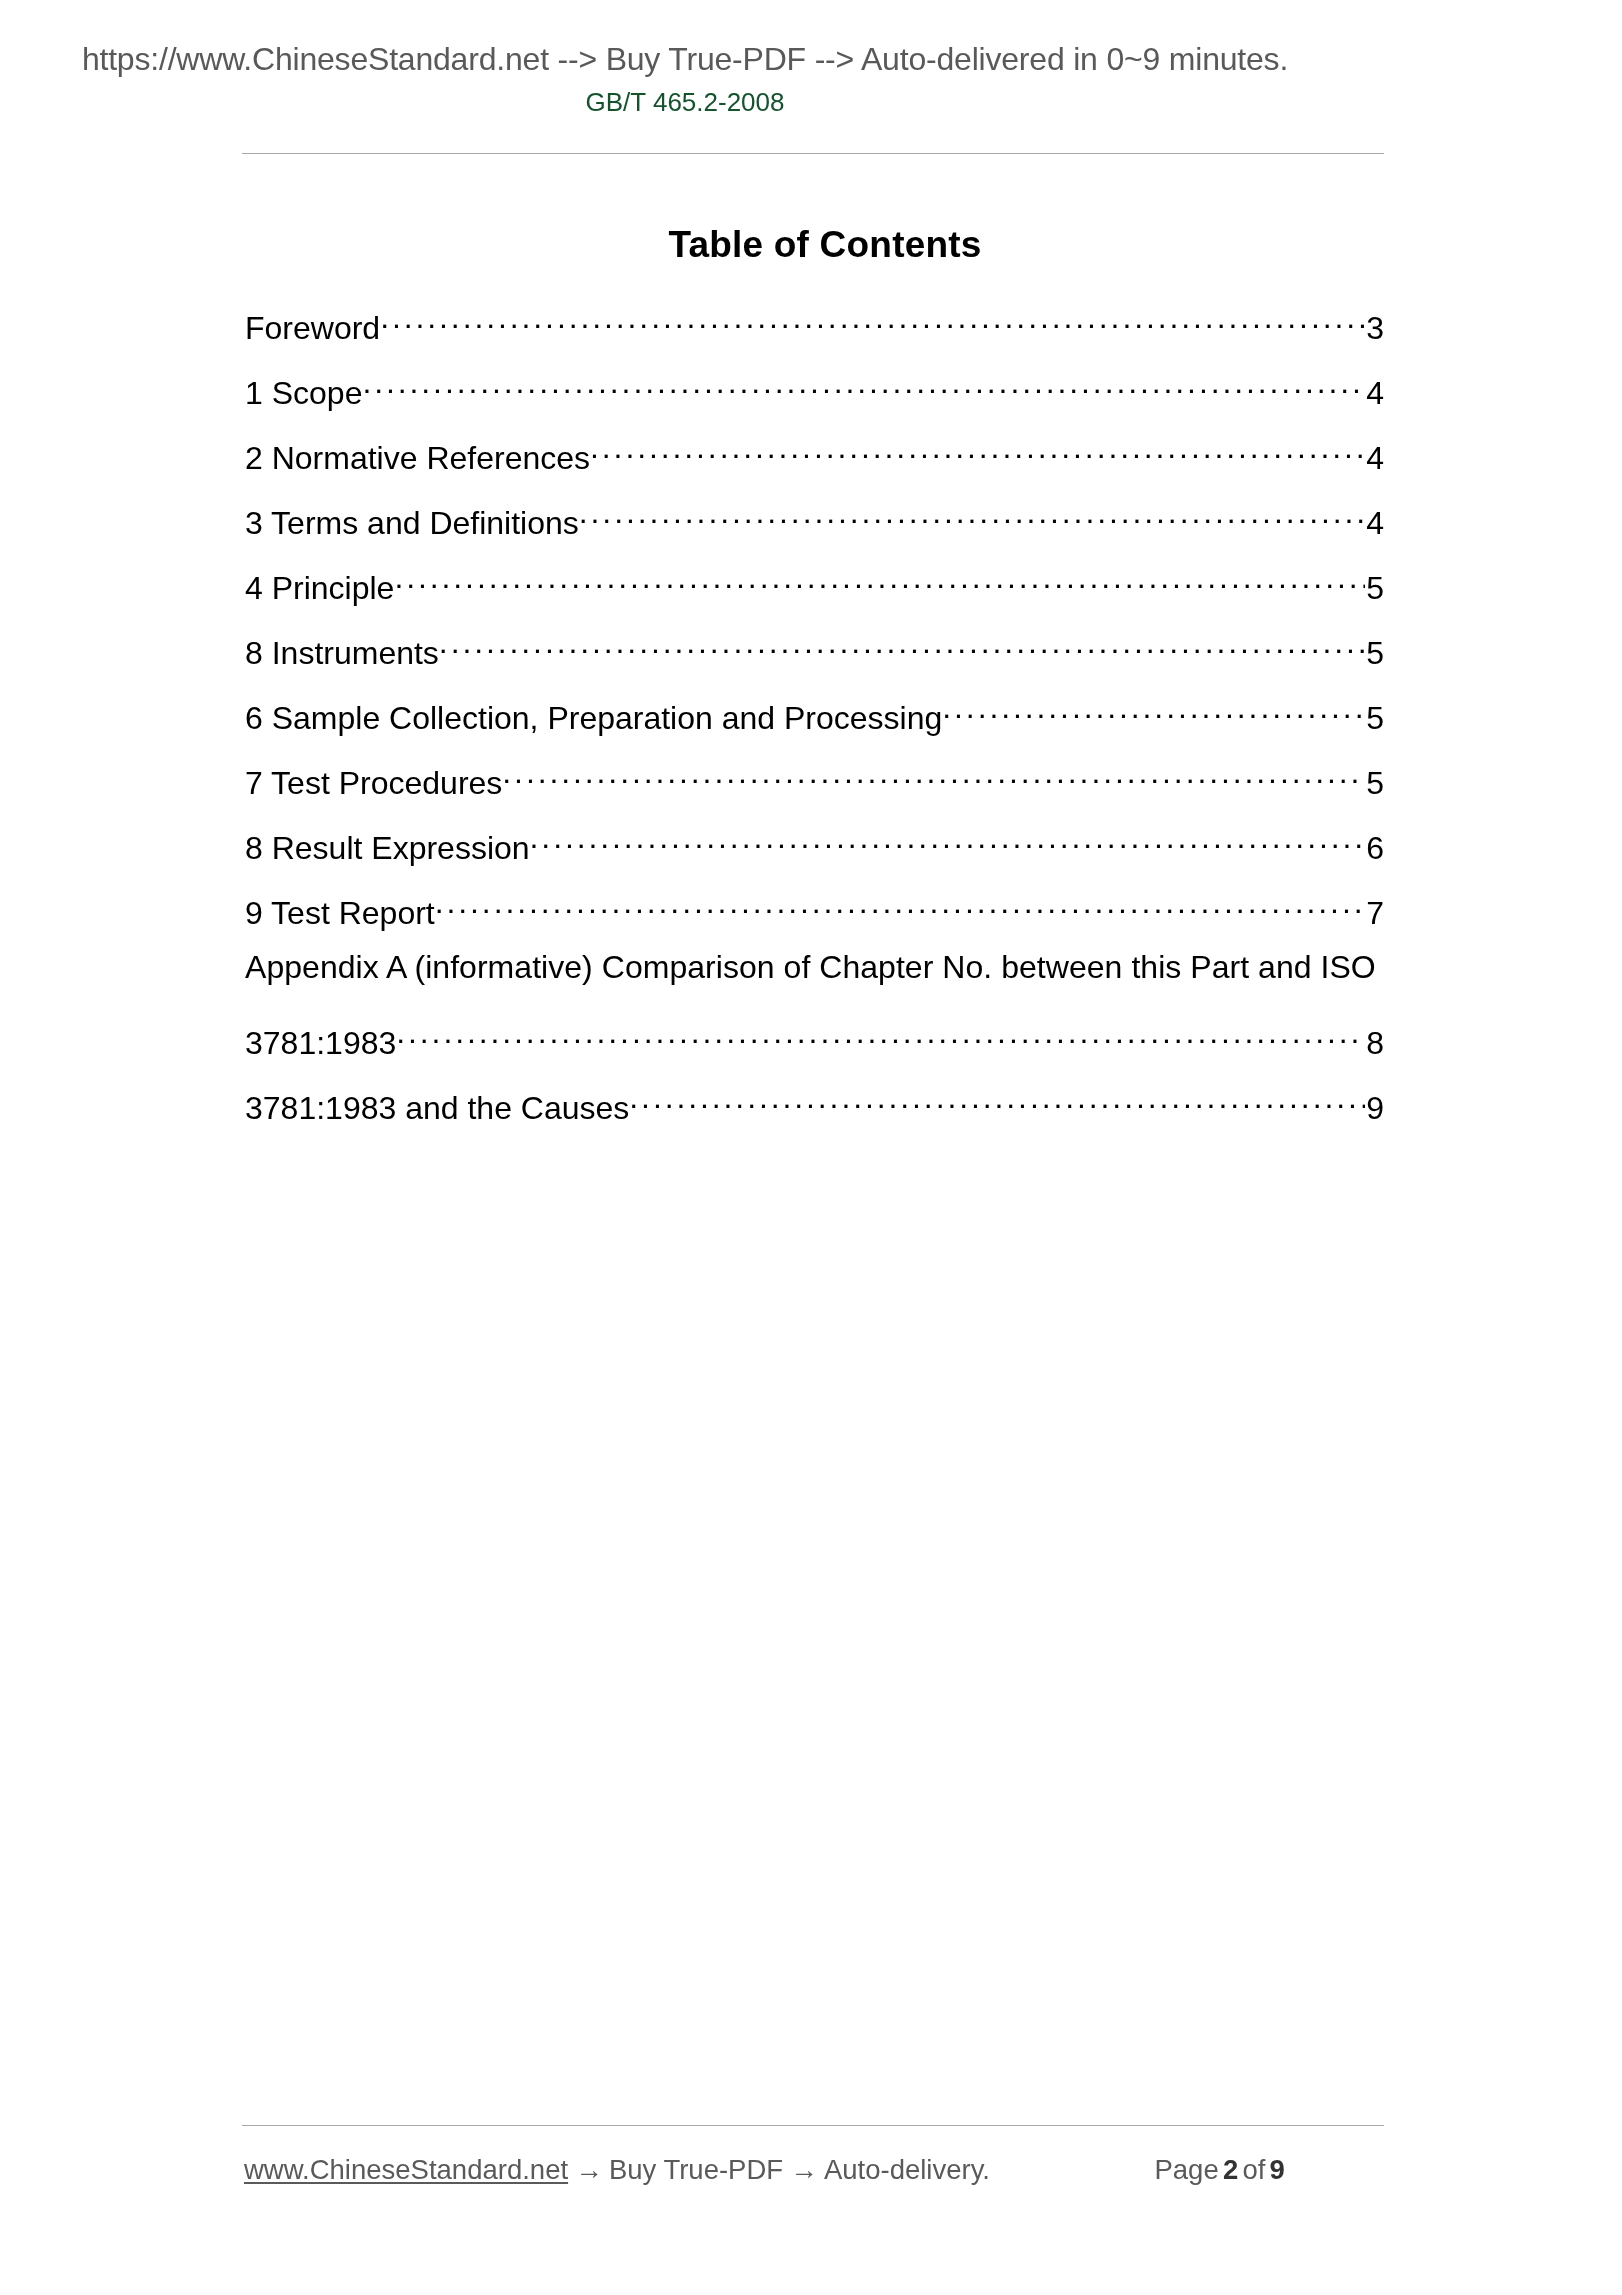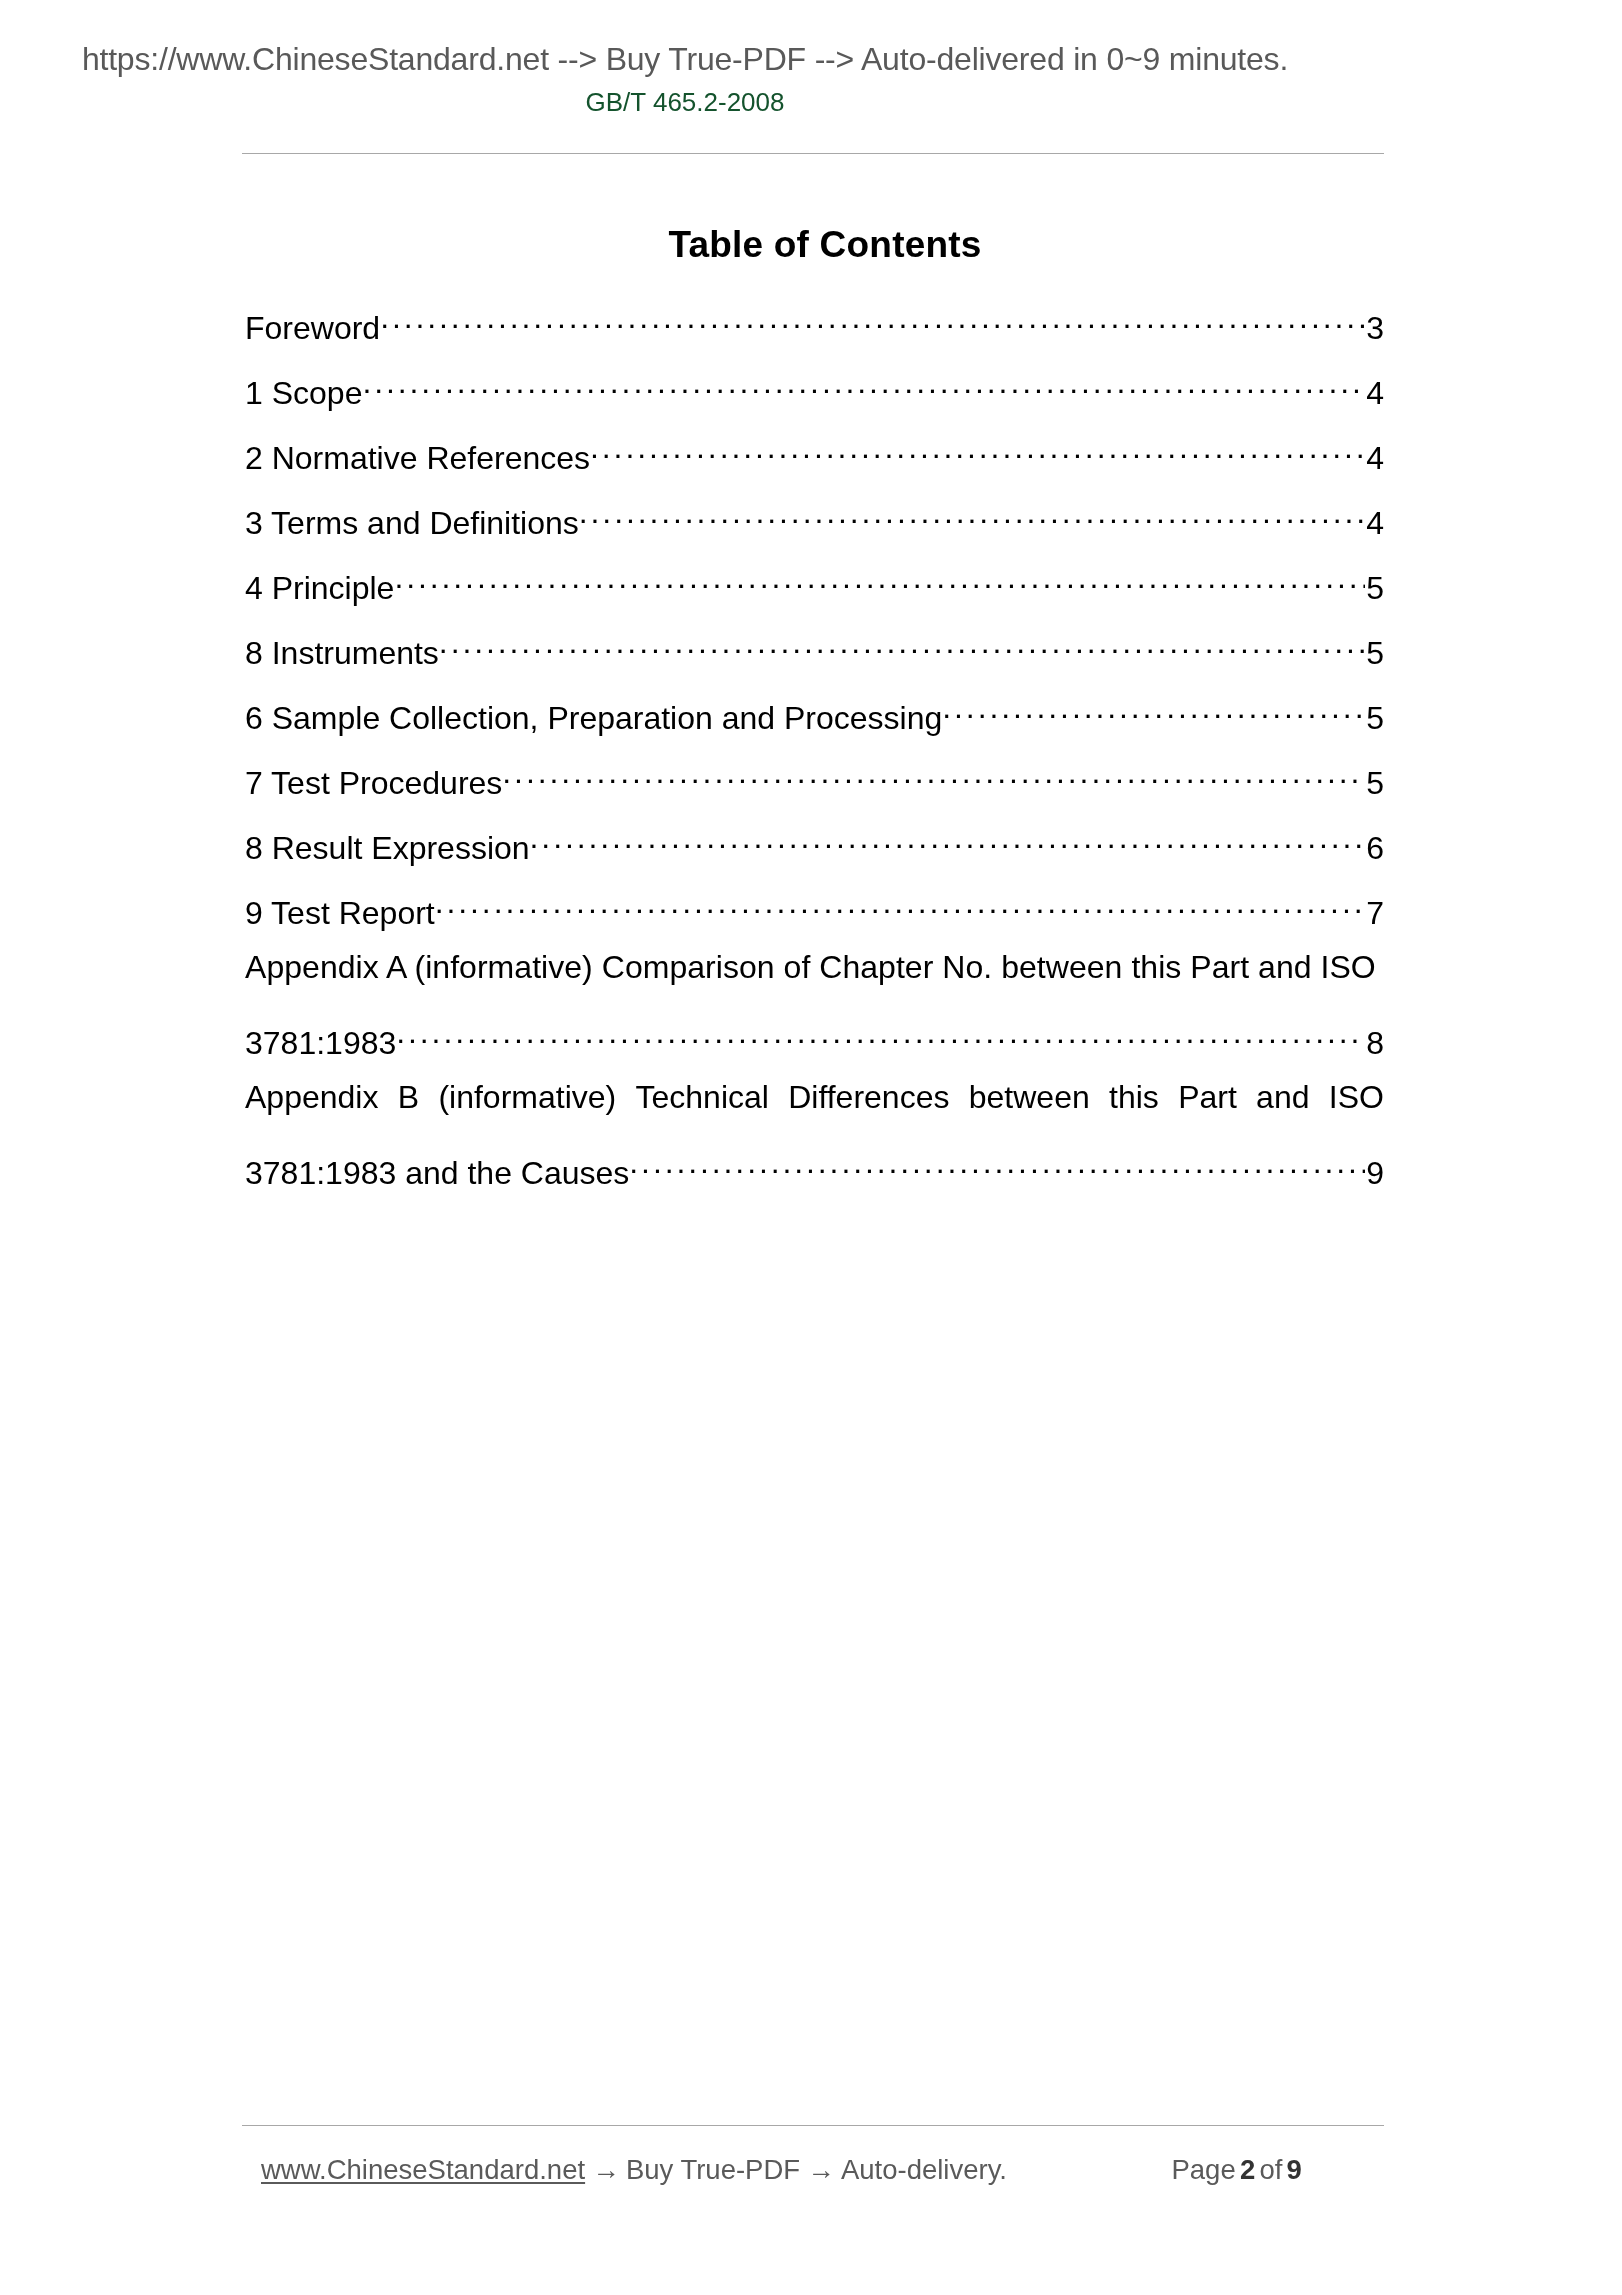--- a/index.html
+++ b/index.html
@@ -134,21 +134,21 @@
   .footer-rule {
     position: absolute;
     left: 242px;
     top: 2125px;
     width: 1142px;
     height: 0;
     border-top: 1.7px solid #a8a8a8;
   }
   .footer {
     position: absolute;
-    left: 261px;
+    left: 244px;
     top: 2151px;
     width: 1142px;
     display: flex;
     align-items: baseline;
     font-size: 27.5px;
     color: #5a5a5a;
     line-height: 37px;
     white-space: nowrap;
   }
   .footer-link {
@@ -277,32 +277,20 @@
     <div class="toc-entry toc-wrap">
       <div class="toc-firstline natural">Appendix A (informative) Comparison of Chapter No. between this Part and ISO</div>
       <div class="toc-line">
         <span class="toc-label">3781:1983</span>
         <span class="toc-leader"></span>
         <span class="toc-page">8</span>
       </div>
     </div>
 
     <div class="toc-entry toc-wrap">
-      <div class="toc-firstline justify" id="appb-line1">
-          <span>Appendix</span>
-          <span>B</span>
-          <span>(informative)</span>
-          <span>Technical</span>
-          <span>Differences</span>
-          <span>between</span>
-          <span>this</span>
-          <span>Part</span>
-          <span>and</span>
-          <span>ISO</span>
-        </div>
       <div class="toc-line">
         <span class="toc-label">3781:1983 and the Causes</span>
         <span class="toc-leader"></span>
         <span class="toc-page">9</span>
       </div>
     </div>
 
   </div>
 
   <div class="footer-rule"></div>

